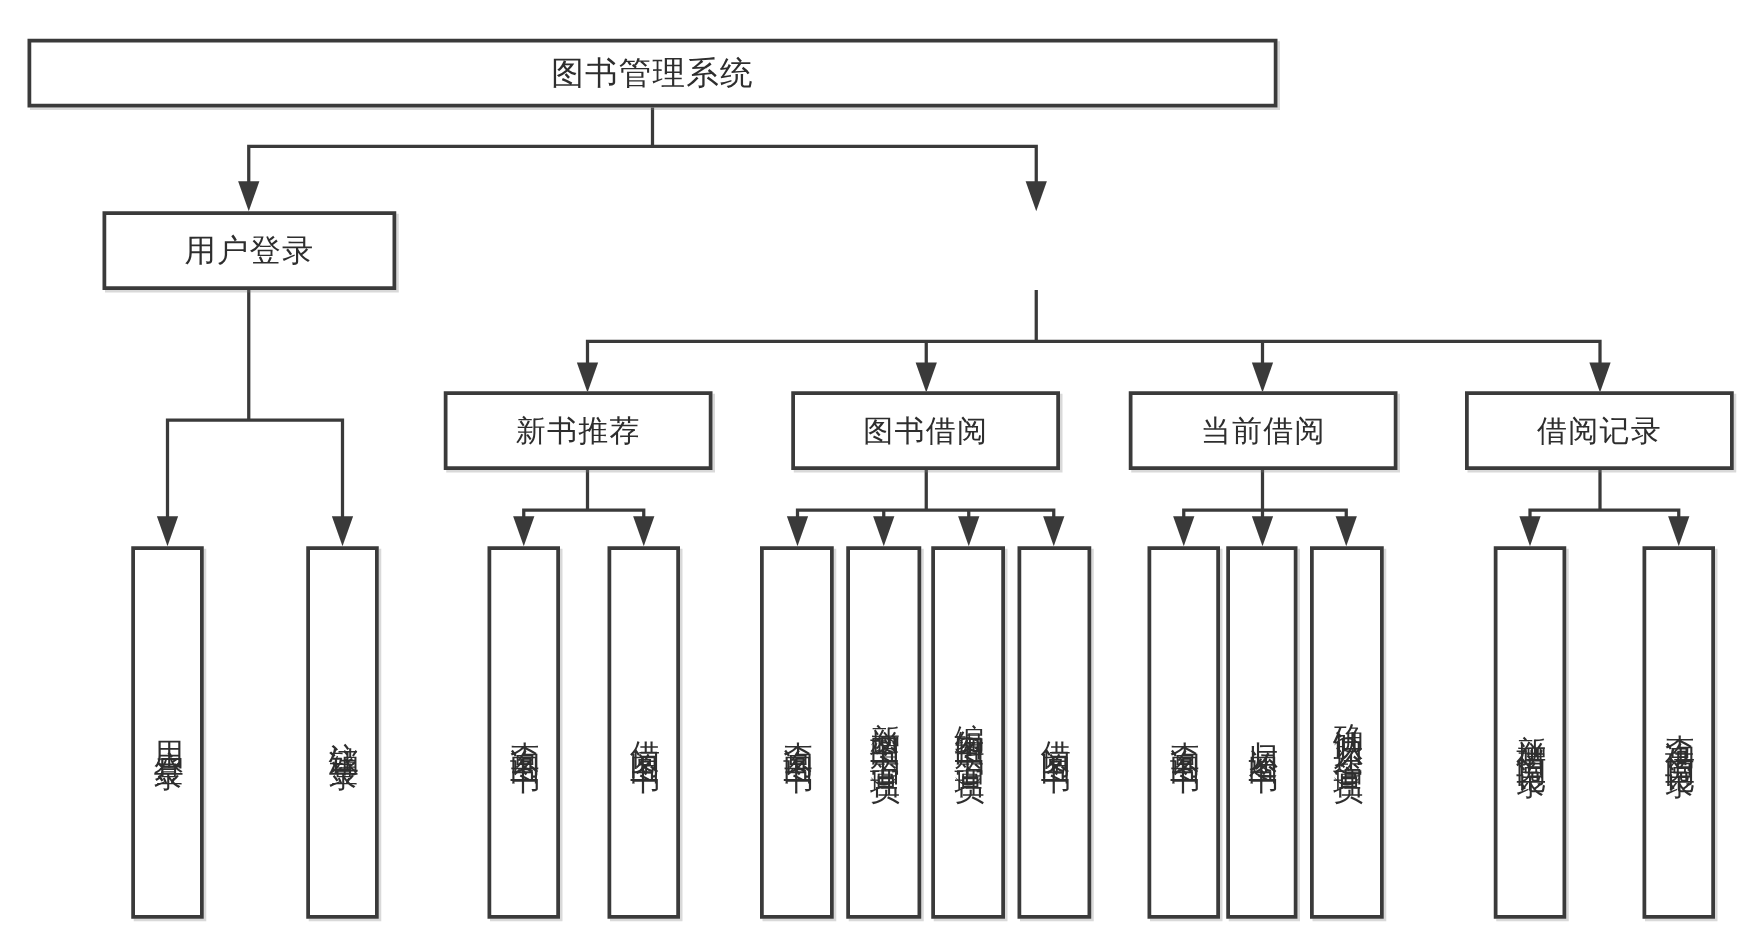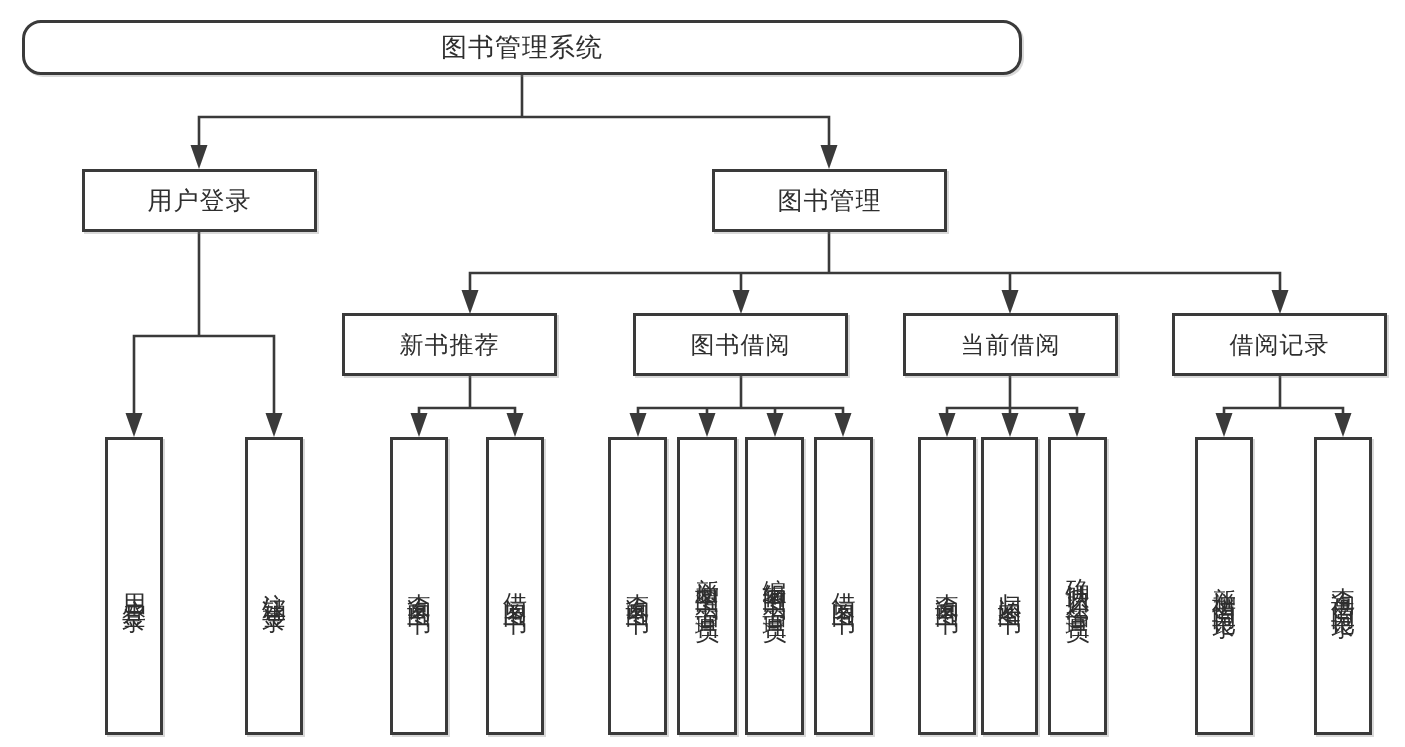--- a/index.html
+++ b/index.html
@@ -87,26 +87,25 @@
       <polygon points="766.5,413 783.5,413 775,437"></polygon>
       <polygon points="834.5,413 851.5,413 843,437"></polygon>
       <polygon points="938.5,413 955.5,413 947,437"></polygon>
       <polygon points="1001.5,413 1018.5,413 1010,437"></polygon>
       <polygon points="1068.5,413 1085.5,413 1077,437"></polygon>
       <polygon points="1215.5,413 1232.5,413 1224,437"></polygon>
       <polygon points="1334.5,413 1351.5,413 1343,437"></polygon>
     </g>
   </svg>
 
-  <div class="node hnode root-node" style="left:22px; top:20px; width:1000px; height:55px;border-radius:19px;">图书管理系统</div>
+  <div class="node hnode root-node" style="left:22px; top:31px; width:1000px; height:55px;">图书管理系统</div>
 
   <div class="node hnode" style="left:82px; top:169px; width:235px; height:63px;">用户登录</div>
-  <div class="node hnode" style="left:712px; top:169px; width:235px; height:63px;">图书管理</div>
 
-  <div class="node hnode mid-node" style="left:342px; top:313px; width:215px; height:63px;">新书推荐</div>
+  <div class="node hnode mid-node" style="left:355px; top:313px; width:215px; height:63px;">新书推荐</div>
   <div class="node hnode mid-node" style="left:633px; top:313px; width:215px; height:63px;font-family:Liberation Mono, monospace;">图书借阅</div>
   <div class="node hnode mid-node" style="left:1172px; top:313px; width:215px; height:63px;">借阅记录</div>
   <div class="node hnode mid-node" style="left:903px; top:313px; width:215px; height:63px;">当前借阅</div>
 
   <div class="node vnode" style="left:105px; top:437px; width:58px; height:298px;">用户登录</div>
   <div class="node vnode" style="left:245px; top:437px; width:58px; height:298px;">注销登录</div>
 
   <div class="node vnode" style="left:390px; top:437px; width:58px; height:298px;">查询图书</div>
   <div class="node vnode" style="left:486px; top:437px; width:58px; height:298px;">借阅图书</div>
 

